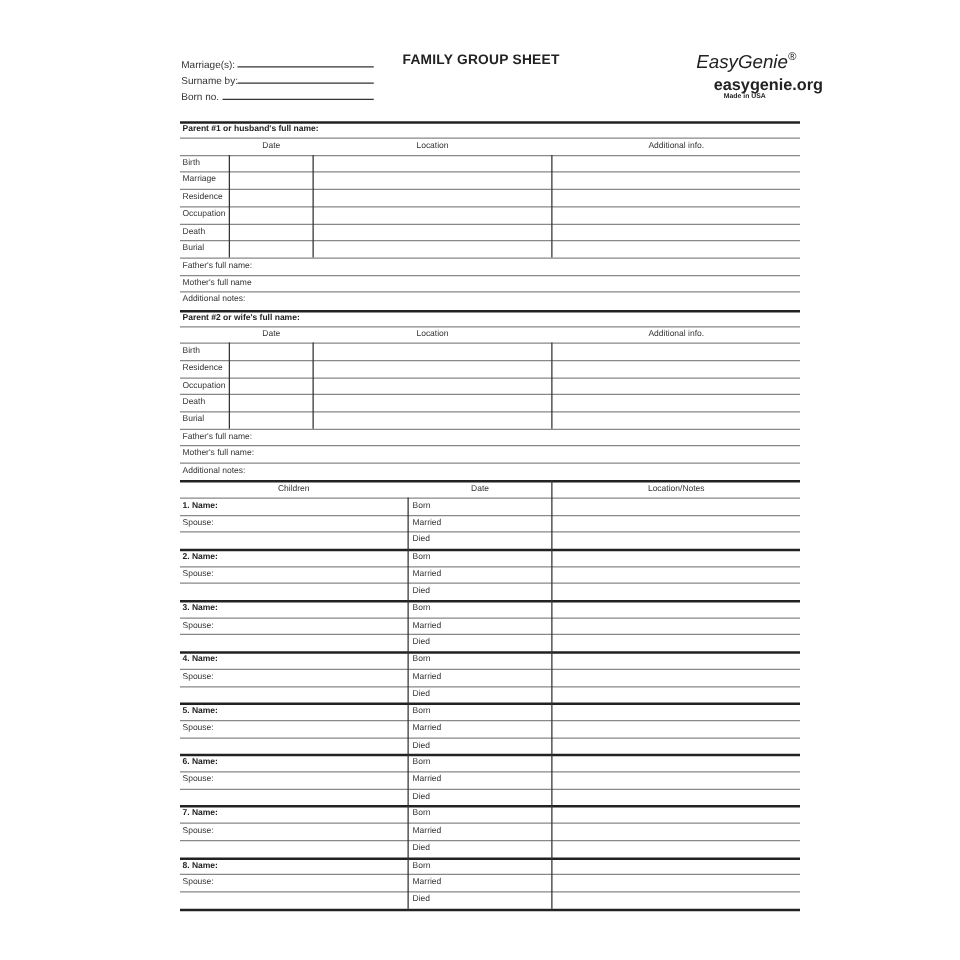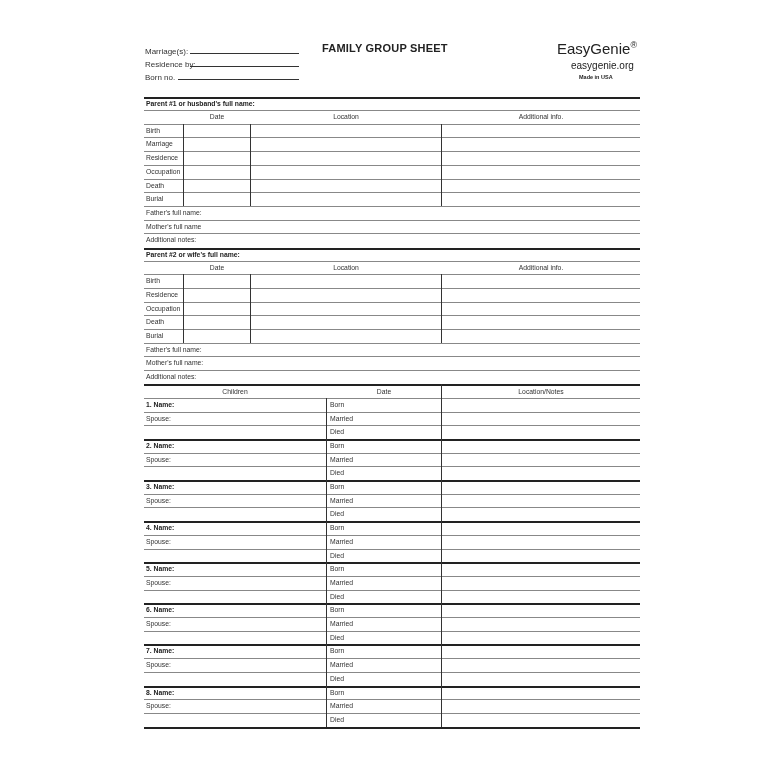--- a/index.html
+++ b/index.html
@@ -1,39 +1,39 @@
 <!DOCTYPE html>
 <html><head>
 <meta charset="utf-8">
 <style>
   html,body{margin:0;padding:0;background:#fff;}
   body{width:768px;height:768px;position:relative;overflow:hidden;font-family:"Liberation Sans",sans-serif;color:#222;}
   .abs{position:absolute;}
   .hdr-label{font-size:8px;color:#333;}
   .hdr-line{border-bottom:1px solid #333;}
   .title{font-size:11px;font-weight:bold;color:#222;letter-spacing:0.2px;}
-  .brand{font-size:15px;color:#222;}
+  .brand{font-size:15px;color:#222;font-style:italic;}
   .brand sup{font-size:9px;}
-  .brand-sub{font-size:10px;font-weight:normal;}
+  .brand-sub{font-size:13px;font-weight:bold;}
   .brand-sub2{font-size:5.5px;font-weight:bold;}
   .rule{position:absolute;left:144px;width:496px;background:#333;}
   .thin{height:1px;background:#888;}
   .thick{height:2px;background:#222;}
   .vline{position:absolute;width:1px;background:#333;}
   .cell-text{position:absolute;font-size:6.8px;color:#333;white-space:nowrap;}
   .bold{font-weight:bold;color:#222;}
   .ctr{text-align:center;}
 </style>
 </head>
 <body>
 
 <div>
   <span class="abs hdr-label" style="left:145px;top:47px;">Marriage(s):</span>
   <div class="abs hdr-line" style="left:190px;top:53px;width:109px;"></div>
-  <span class="abs hdr-label" style="left:145px;top:60px;">Residence by:</span>
+  <span class="abs hdr-label" style="left:145px;top:60px;">Surname by:</span>
   <div class="abs hdr-line" style="left:190px;top:66px;width:109px;"></div>
   <span class="abs hdr-label" style="left:145px;top:73px;">Born no.</span>
   <div class="abs hdr-line" style="left:178px;top:79px;width:121px;"></div>
 
   <div class="abs title" style="left:322px;top:42px;">FAMILY GROUP SHEET</div>
 
   <div class="abs brand" style="left:557px;top:40px;"><span>EasyGenie</span><sup>®</sup></div>
   <div class="abs brand-sub" style="left:571px;top:60px;">easygenie.org</div>
   <div class="abs brand-sub2" style="left:579px;top:74px;">Made in USA</div>
 </div>

